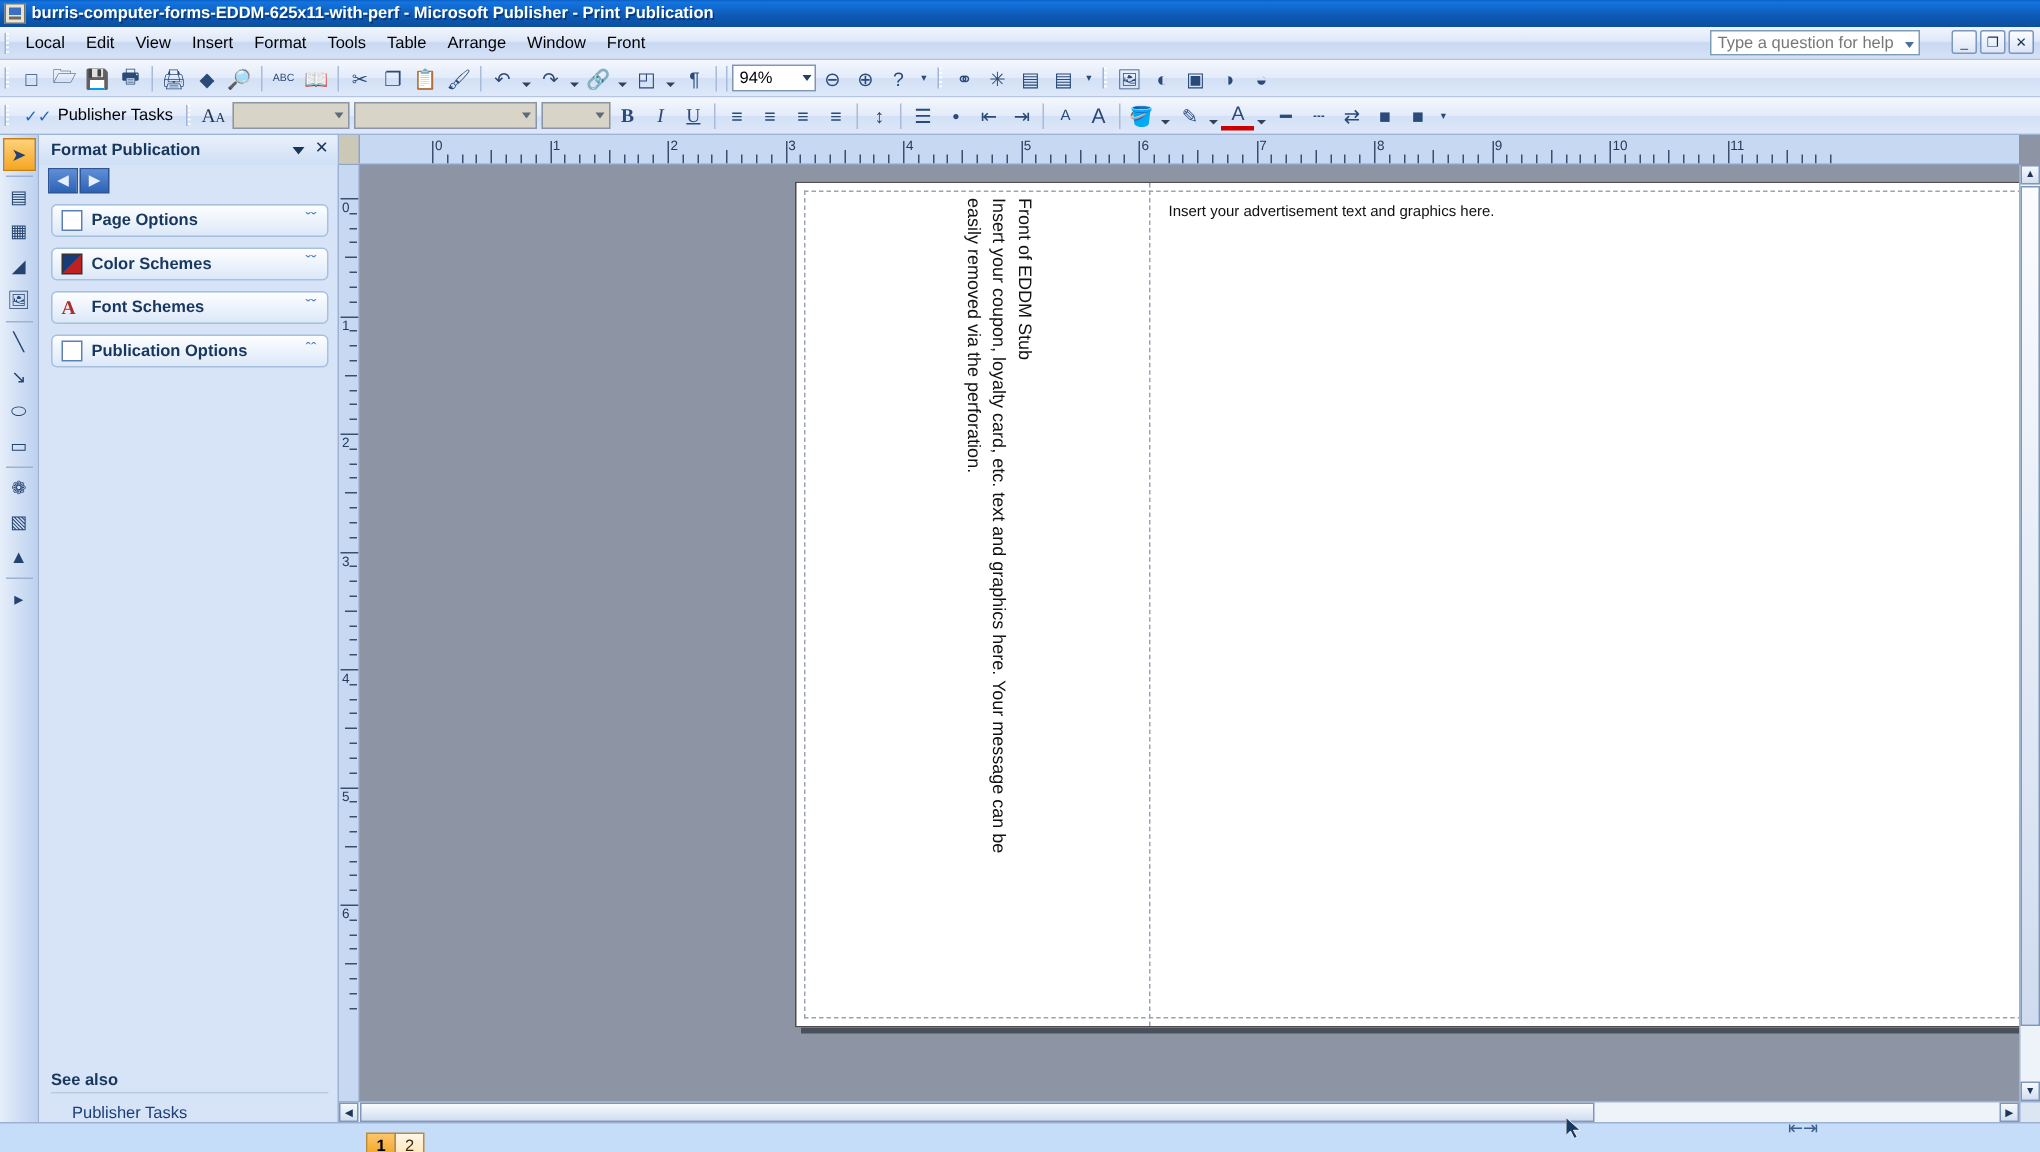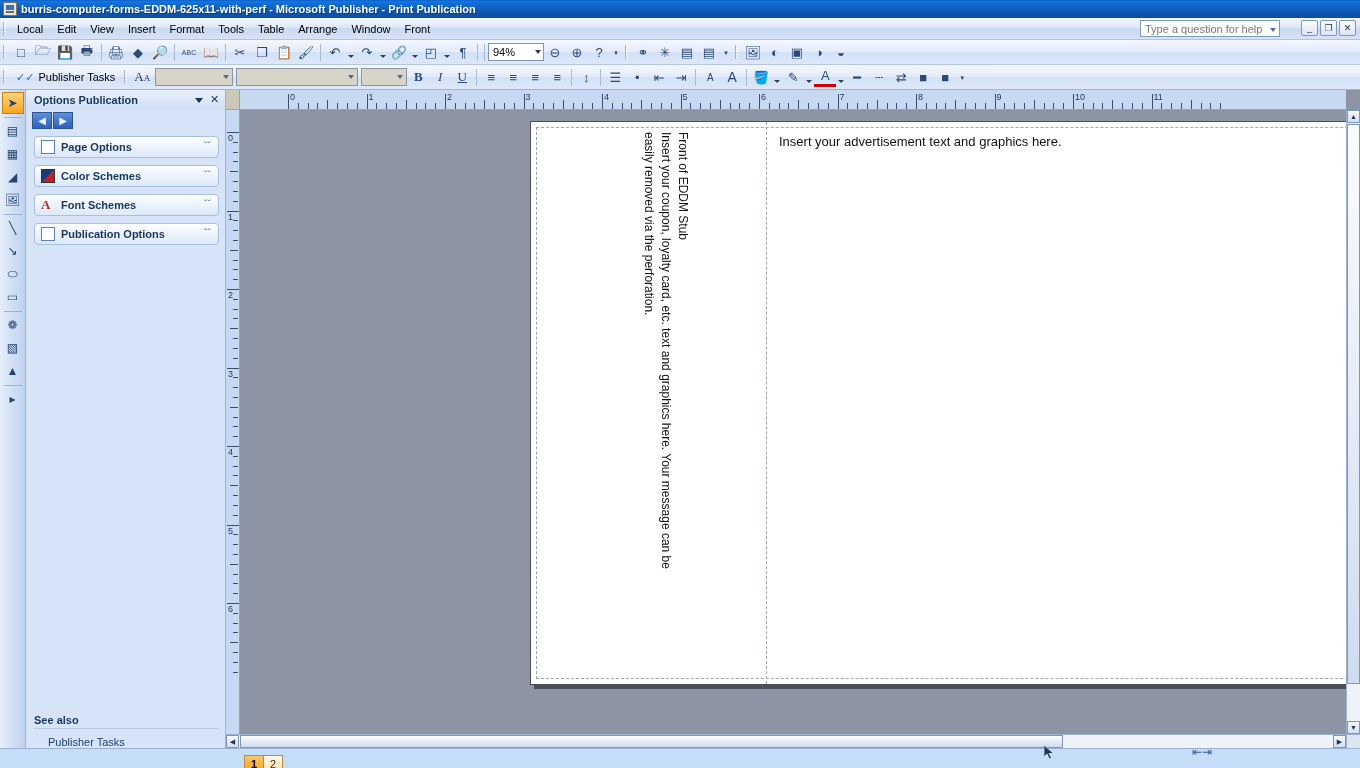--- a/index.html
+++ b/index.html
@@ -355,21 +355,21 @@
     font-family: "Liberation Sans", sans-serif;
     white-space: nowrap;
   }
   #stub-text .l1 { display: block; }
   #front-text {
     position: absolute; left: 248px; top: 12px;
     font-family: "Liberation Sans", sans-serif;
     color: #111;
   }
   #front-text .hdr { font-size: 16px; line-height: 20px; }
-  #front-text .ln { font-size: 13px; line-height: 16px; }
+  #front-text .ln { font-size: 10px; line-height: 16px; }
   #vscroll {
     position: absolute; right: 0; top: 20px; bottom: 14px; width: 14px;
     background: #eef2f9; border-left: 1px solid #9db2d2;
   }
   #hscroll {
     position: absolute; left: 0; right: 14px; bottom: 0; height: 14px;
     background: #eef2f9; border-top: 1px solid #9db2d2;
   }
   .sb-btn {
     width: 13px; height: 13px;
@@ -597,21 +597,21 @@
       <div class="ob-sep"></div>
       <div class="ob">❁</div>
       <div class="ob">▧</div>
       <div class="ob">▲</div>
       <div class="ob-sep"></div>
       <div class="ob">▸</div>
     </div>
 
   <div id="taskpane">
     <div id="tp-header">
-      <span id="tp-title">Options Publication</span>
+      <span id="tp-title">Format Publication</span>
       <span class="tp-dd"></span>
       <span class="tp-close">✕</span>
     </div>
     <div id="tp-nav">
       <div class="navbtn">◀</div>
       <div class="navbtn">▶</div>
     </div>
     <div id="tp-body">
       <div id="tp-sections">
           <div class="tp-section">

